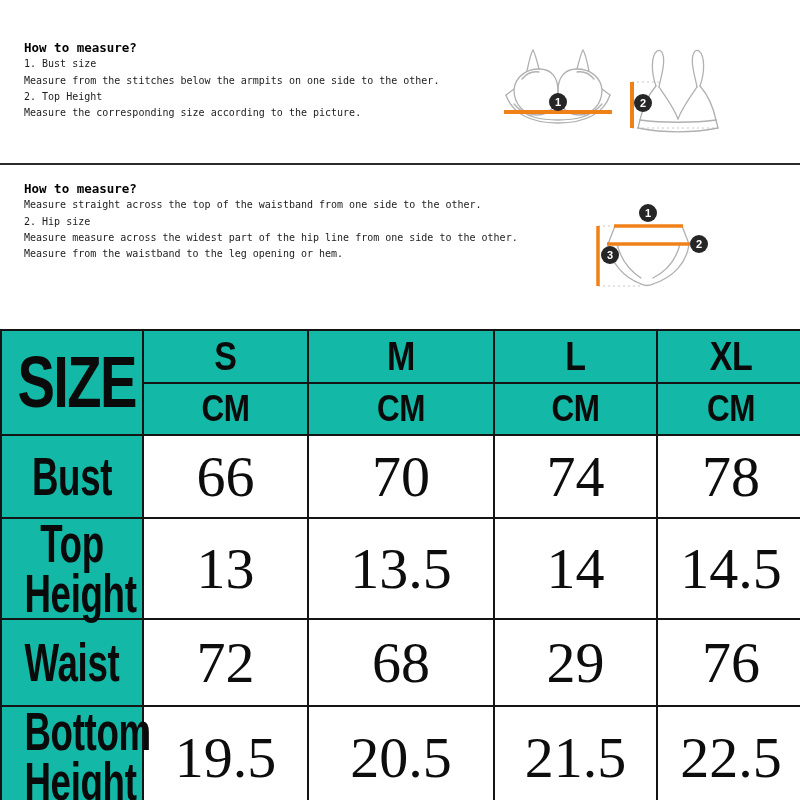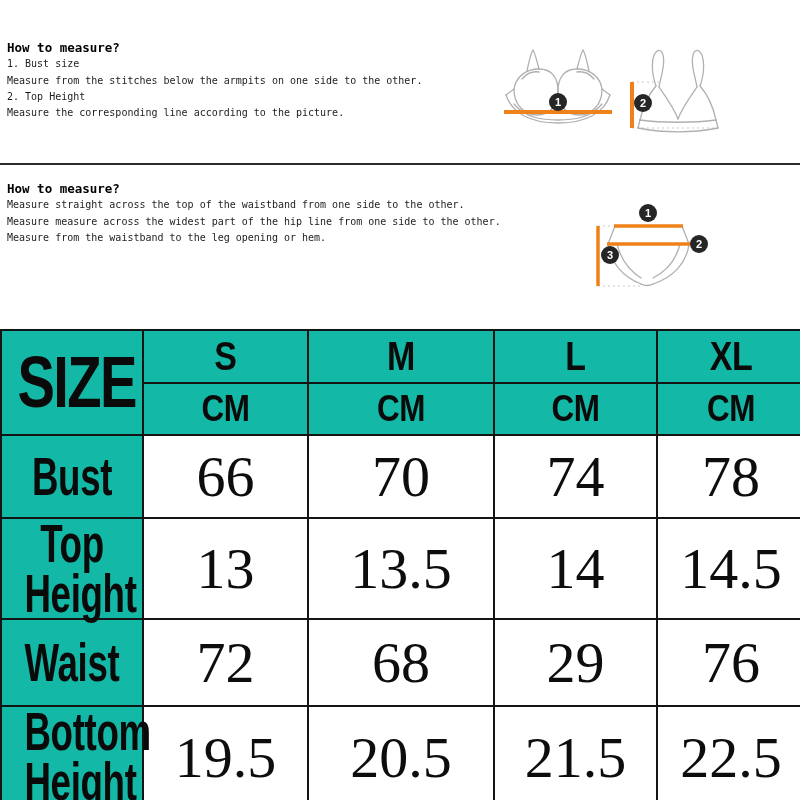--- a/index.html
+++ b/index.html
@@ -2,21 +2,21 @@
 <html><head>
 <meta charset="utf-8">
 <style>
   html,body{margin:0;padding:0;}
   body{
     width:800px;height:800px;position:relative;background:#ffffff;
     font-family:"DejaVu Sans Mono", monospace;color:#111;
     overflow:hidden;
   }
   
-  .howto{position:absolute;left:7px;line-height:16.3px;}
+  .howto{position:absolute;left:24px;line-height:16.3px;}
   .howto .h{font-weight:bold;font-size:12.5px;color:#000;}
   .howto .ln{font-size:10px;color:#1c1c1c;white-space:nowrap;}
   #sec1{top:40px;}
   #sec2{top:181px;}
   .divider{position:absolute;left:0;top:163px;width:800px;height:2px;background:#2b2b2b;}
 
   
   .illus{position:absolute;}
   #bra1{left:502px;top:45px;}
   #bra2{left:616px;top:42px;}
@@ -53,21 +53,21 @@
   .t-label{font-size:54px;transform:scaleX(0.68);line-height:0.92;}
 </style>
 </head>
 <body>
 
 <div class="howto" id="sec1">
   <div class="h">How to measure?</div>
   <div class="ln">1. Bust size</div>
   <div class="ln">Measure from the stitches below the armpits on one side to the other.</div>
   <div class="ln">2. Top Height</div>
-  <div class="ln">Measure the corresponding line according to the picture.</div>
+  <div class="ln">Measure the corresponding size according to the picture.</div>
 </div>
 
 <svg class="illus" id="bra1" width="112" height="92" viewBox="0 0 112 92">
   <g stroke="#b0b0b0" stroke-width="1.3" fill="none" stroke-linecap="round">
     <path d="M25,26 C27,16 29,8 31,5 C33,8 35,16 37,24"></path>
     <path d="M75,24 C77,16 79,8 81,5 C83,8 85,16 87,26"></path>
     <path d="M12,45 C13,32 24,24 37,24 C50,24 56,33 56,46 C56,60 48,70 35,70 C22,70 12,59 12,45 Z"></path>
     <path d="M100,45 C99,32 88,24 75,24 C62,24 56,33 56,46 C56,60 64,70 77,70 C90,70 100,59 100,45 Z"></path>
     <path d="M4,50 L12,44"></path>
     <path d="M100,44 L108,50"></path>
@@ -97,20 +97,21 @@
     <path d="M100,78 L102,86"></path>
   </g>
   <line x1="16" y1="40" x2="16" y2="86" stroke="#F08119" stroke-width="4"></line>
 </svg>
 
 <div class="divider"></div>
 
 <div class="howto" id="sec2">
   <div class="h">How to measure?</div>
   <div class="ln">Measure straight across the top of the waistband from one side to the other.</div>
+  <div class="ln">2. Hip size</div>
   <div class="ln">Measure measure across the widest part of the hip line from one side to the other.</div>
   <div class="ln">Measure from the waistband to the leg opening or hem.</div>
 </div>
 
 <svg class="illus" id="panty" width="122" height="92" viewBox="0 0 122 92">
   <g stroke="#c9c9c9" stroke-width="1" fill="none" stroke-dasharray="2,3">
     <path d="M13,24 L28,24"></path>
     <path d="M13,84 L58,84"></path>
   </g>
   <g stroke="#b0b0b0" stroke-width="1.3" fill="none" stroke-linecap="round">

